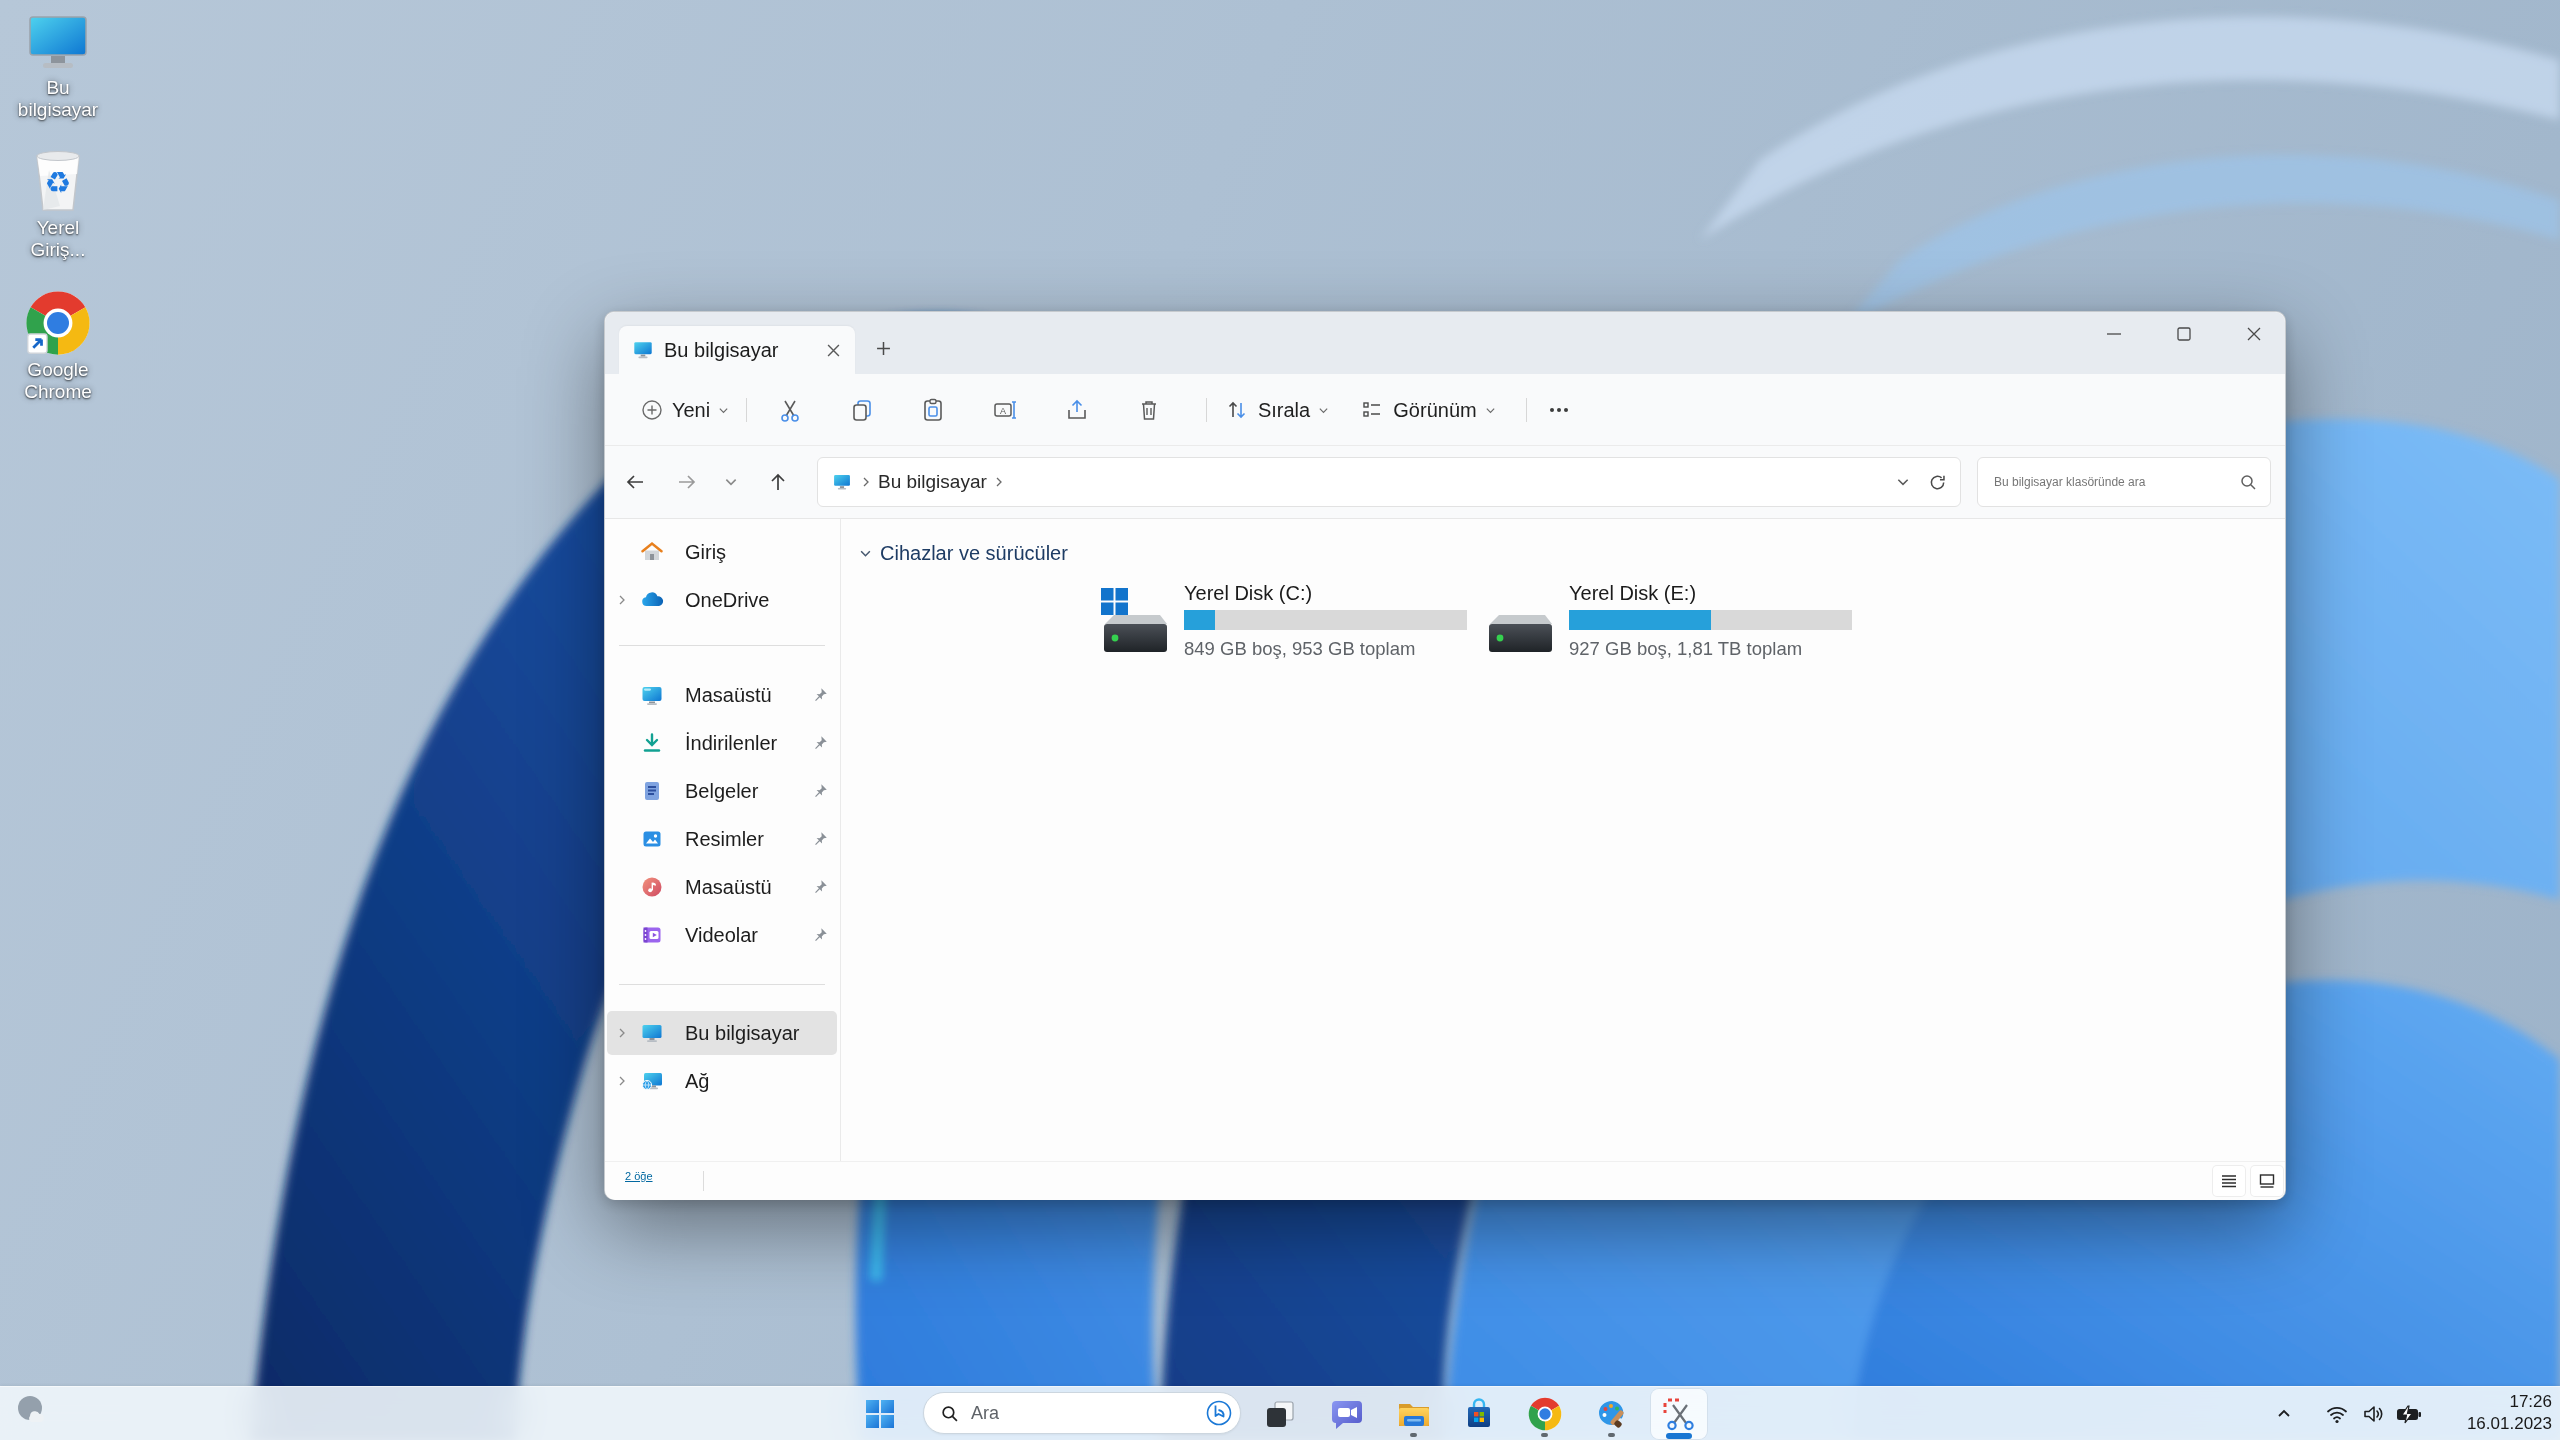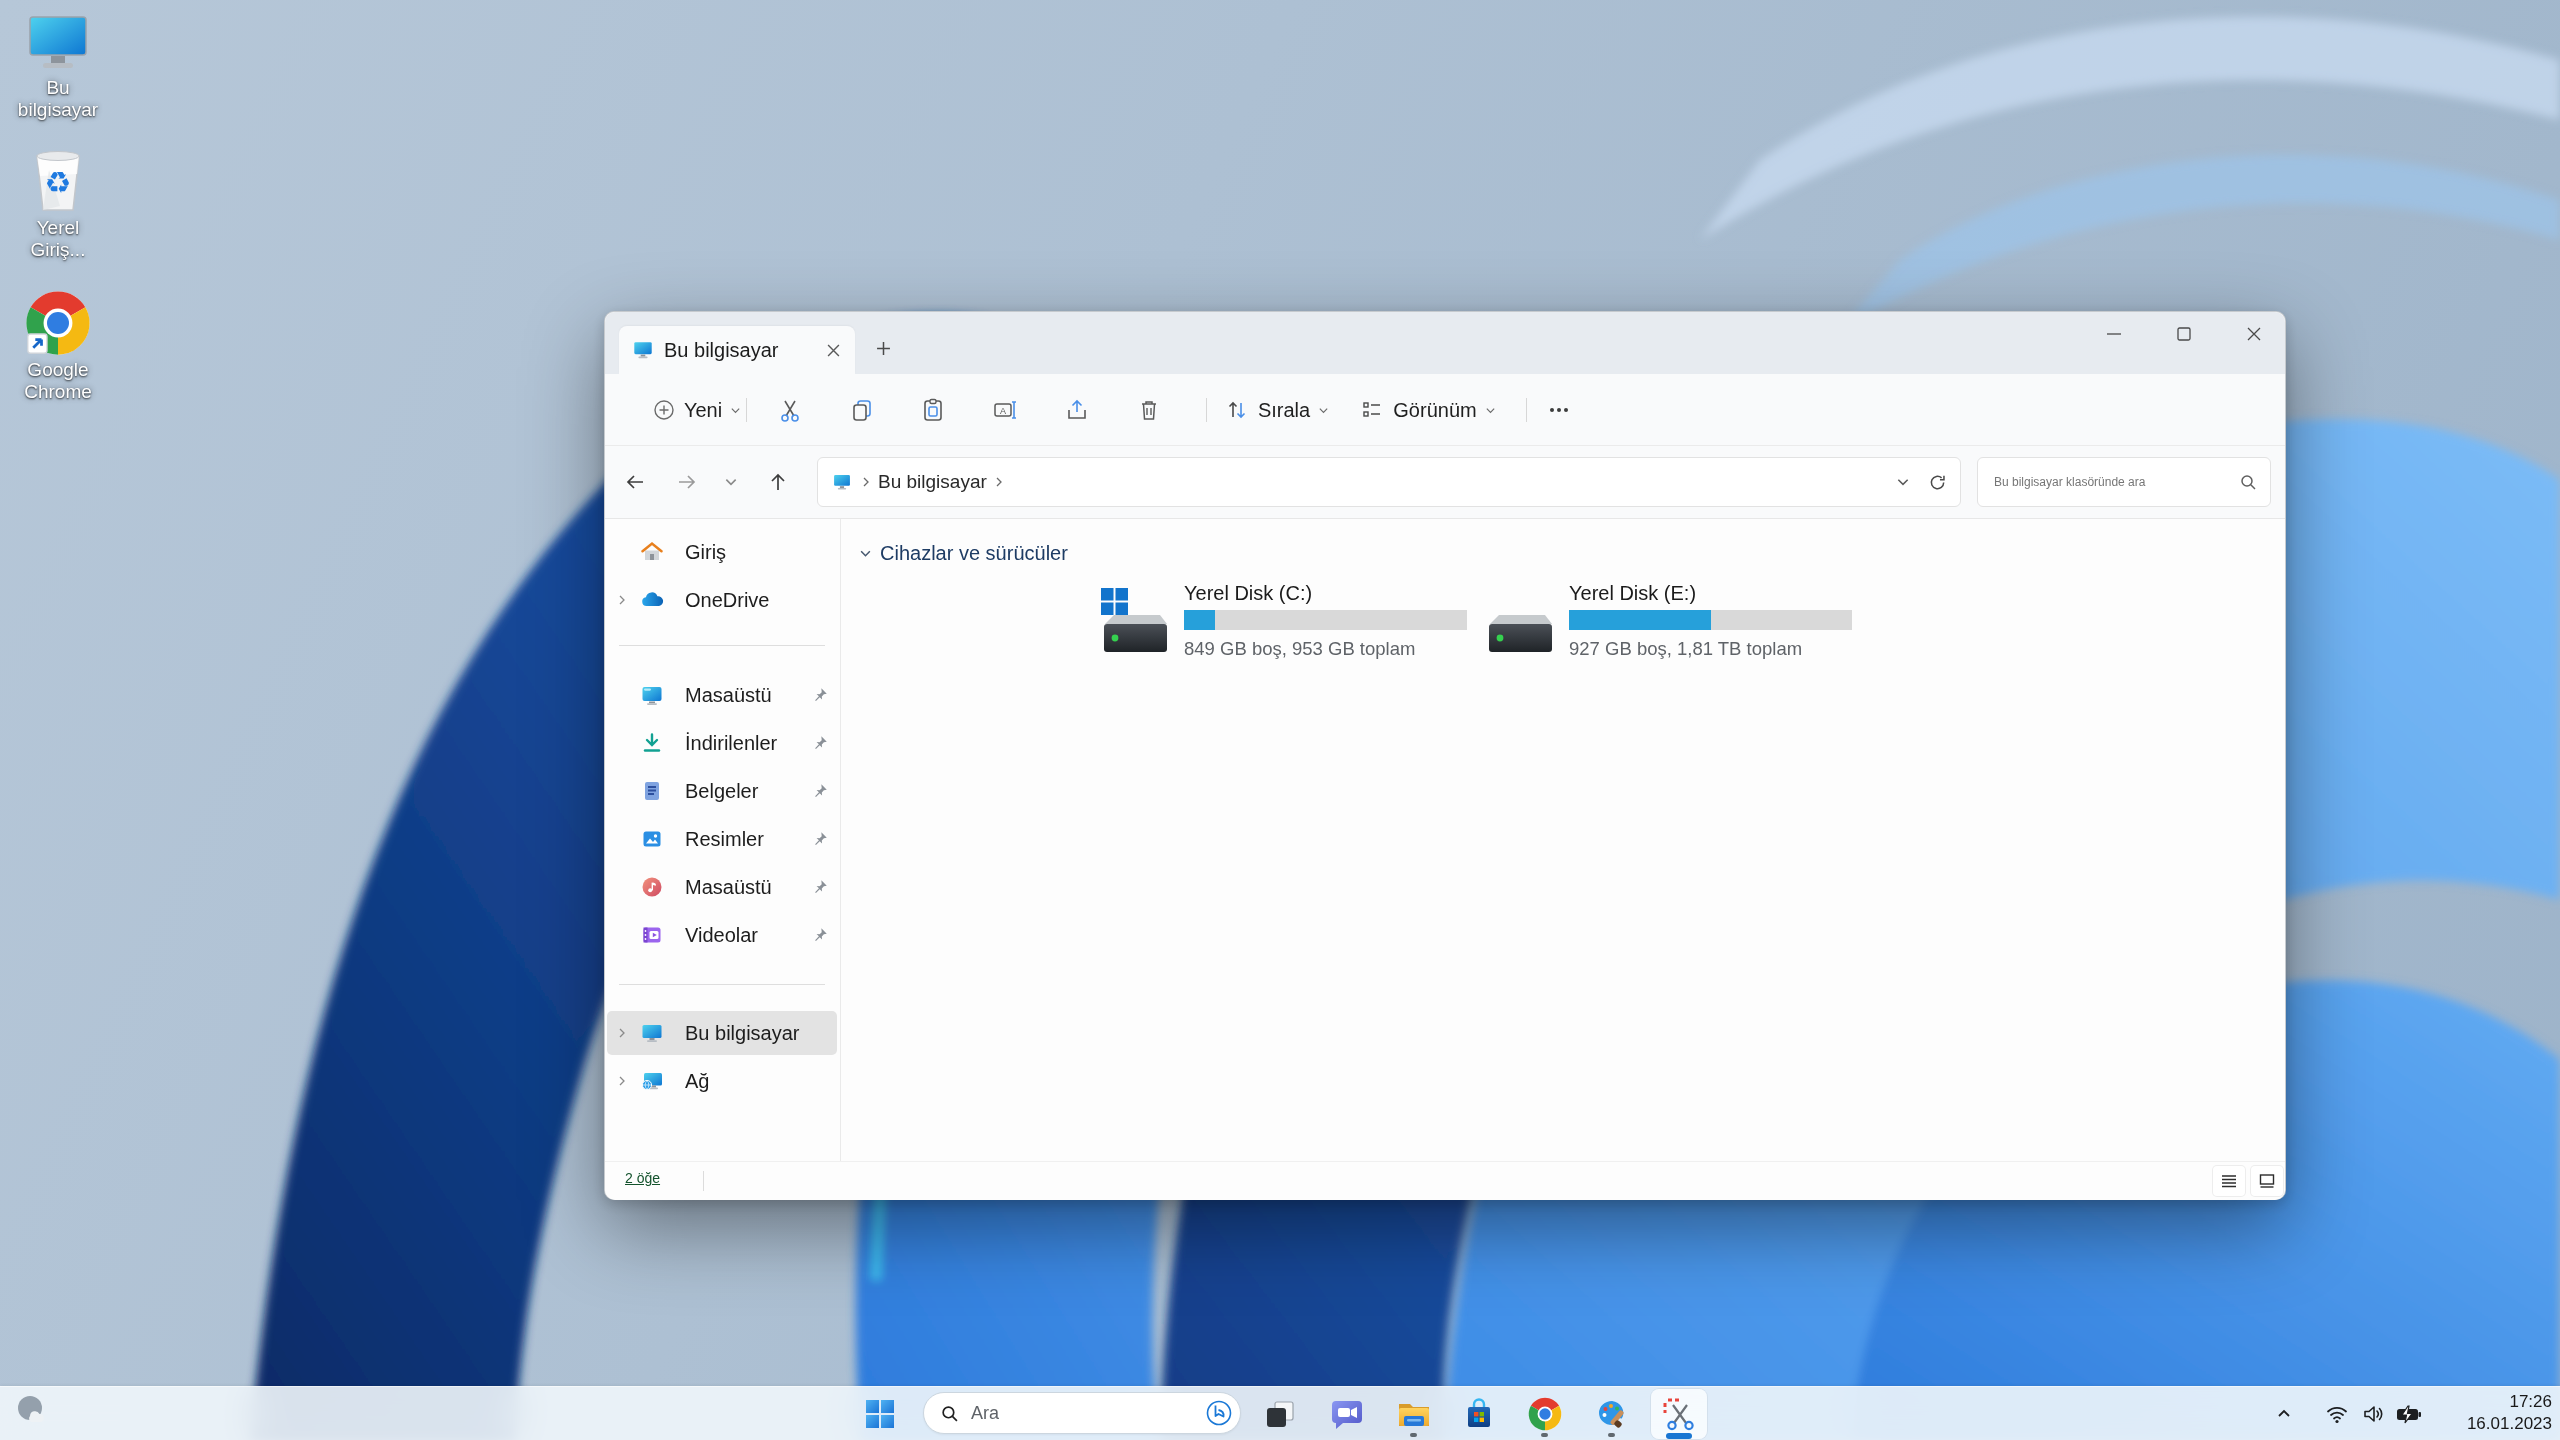--- a/index.html
+++ b/index.html
@@ -60,21 +60,21 @@
   .secthdr{position:absolute;left:18px;top:18px;display:flex;align-items:center;}
   .secthdr span{font-size:20px;color:#1e3c64;margin-left:8px;}
   .tile{position:absolute;top:56px;width:382px;height:90px;border-radius:4px;}
   .tname{position:absolute;left:85px;top:2px;font-size:20px;color:#1b1b1b;white-space:nowrap;}
   .tbar{position:absolute;left:85px;top:30px;width:283px;height:20px;background:#d9d9d9;}
   .tfill{height:100%;background:#26a0da;}
   .tinfo{position:absolute;left:85px;top:58px;font-size:18.5px;color:#5f6368;white-space:nowrap;}
 
   .statusbar{position:absolute;left:0;top:849px;width:100%;height:39px;background:#fdfdfd;
              border-radius:0 0 10px 10px;border-top:1px solid #f0f0f0;box-sizing:border-box;}
-  .stattext{position:absolute;left:20px;top:8px;font-size:14px;color:#14532d;text-decoration:underline;}
+  .stattext{position:absolute;left:20px;top:8px;font-size:11px;color:#0369a1;text-decoration:underline;}
   .statsep{position:absolute;left:98px;top:9px;width:1px;height:20px;background:#dcdcdc;}
   .viewtgl{position:absolute;top:4px;width:32px;height:30px;display:flex;align-items:center;justify-content:center;
            border-radius:4px;background:#fff;box-shadow:0 0 0 1px #ededed;}
 
   
   .taskbar{position:absolute;left:0;top:1386px;width:2560px;height:54px;
            background:rgba(240,246,251,.9);backdrop-filter:blur(18px);
            border-top:1px solid rgba(255,255,255,.55);box-shadow:0 -1px 3px rgba(0,0,0,.06);}
   .tbtn{position:absolute;top:4px;width:46px;height:46px;display:flex;align-items:center;justify-content:center;border-radius:6px;}
   .rundot{position:absolute;top:46px;width:7px;height:4px;border-radius:3px;background:#60686f;}
@@ -243,21 +243,21 @@
           </svg>
       </span>
       <span class="cap" style="left:1617px">
         <svg width="18" height="18" viewBox="0 0 18 18">
             <path d="M3,3 L15,15 M15,3 L3,15" stroke="#4a4a4a" stroke-width="1.3"></path>
           </svg>
       </span>
     </div>
 
     <div class="toolbar">
-      <div class="tbbtn" style="left:32px;width:120px">
+      <div class="tbbtn" style="left:20px;width:120px">
         <span>
           <svg width="22" height="22" viewBox="0 0 22 22">
               <circle cx="11" cy="11" r="9" fill="none" stroke="#6b6b6b" stroke-width="1.4"></circle>
               <path d="M11,6.5 V15.5 M6.5,11 H15.5" stroke="#6b6b6b" stroke-width="1.4"></path>
             </svg>
         </span>
         <span class="tblabel">Yeni</span>
         <svg width="11" height="11" viewBox="0 0 12 12">
             <path d="M2,4 L6,8 L10,4" stroke="#6b6b6b" stroke-width="1.3" fill="none"></path>
           </svg>

